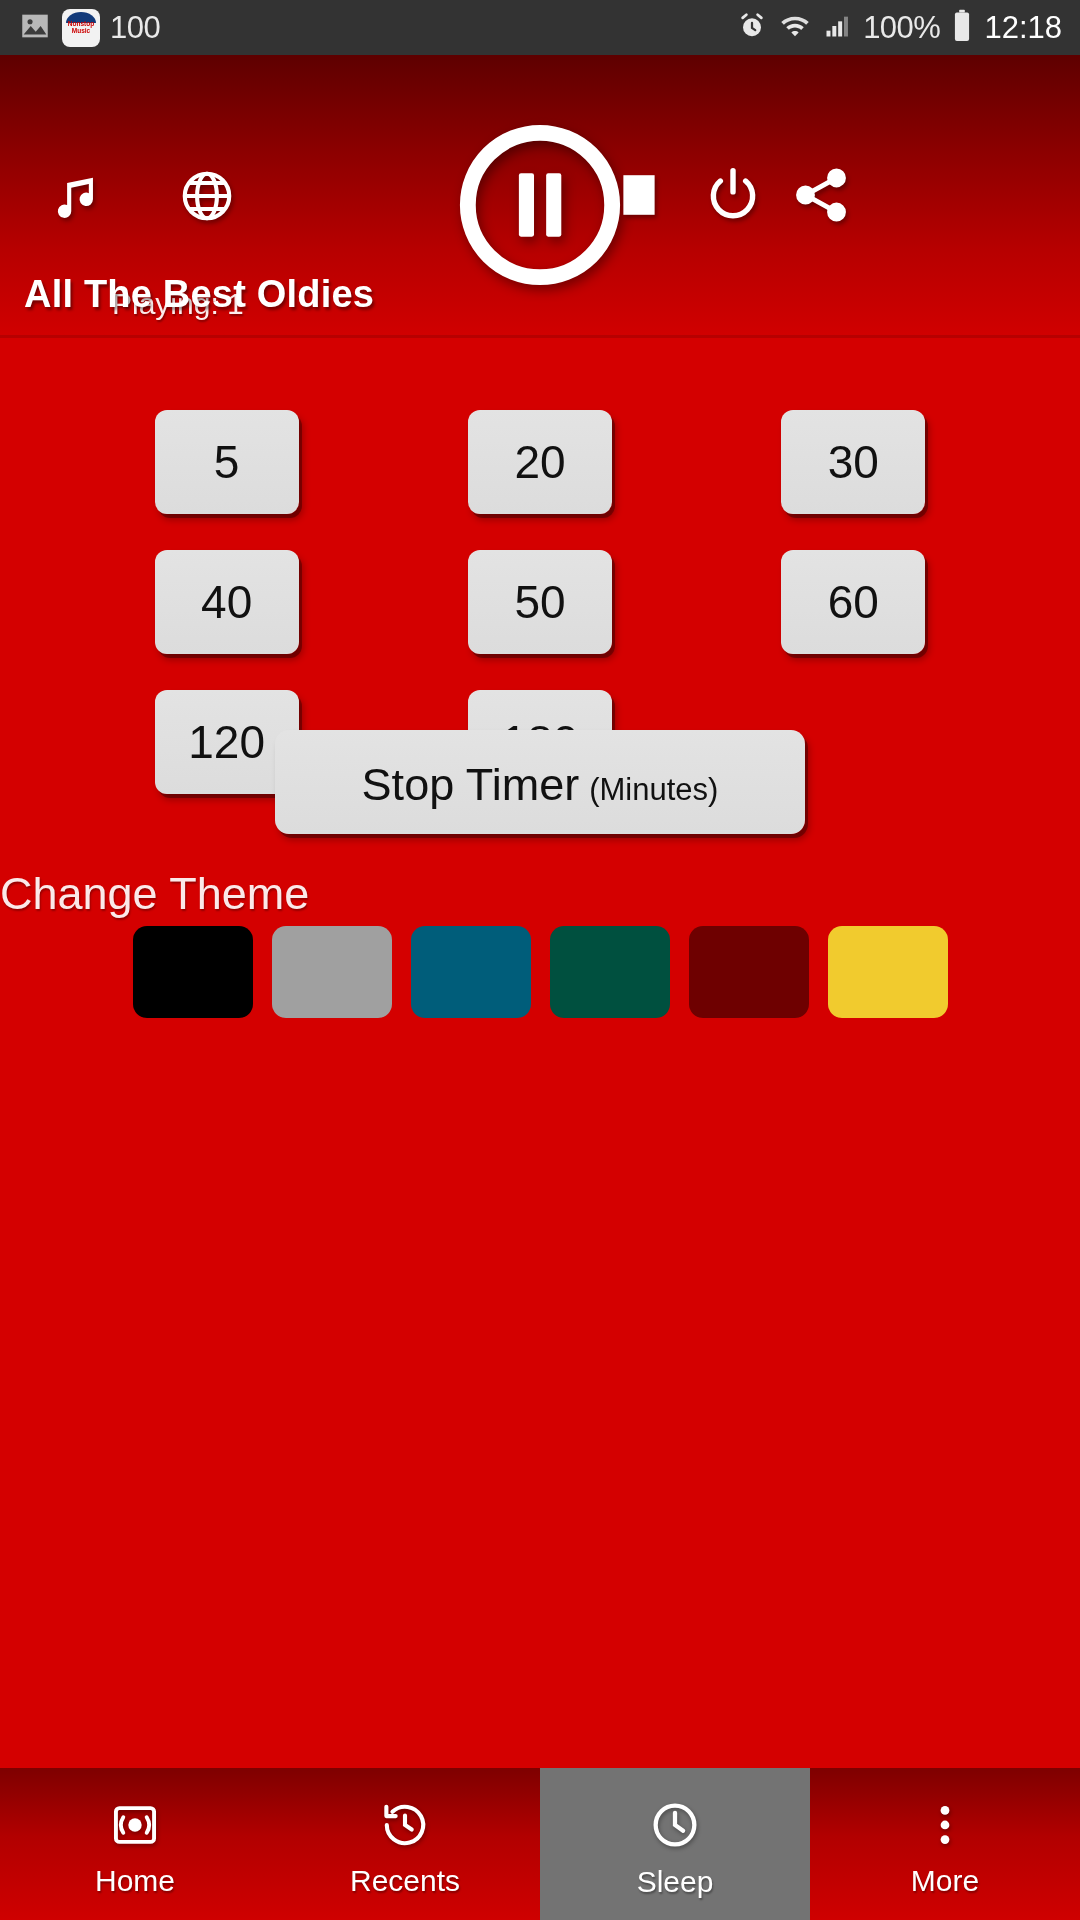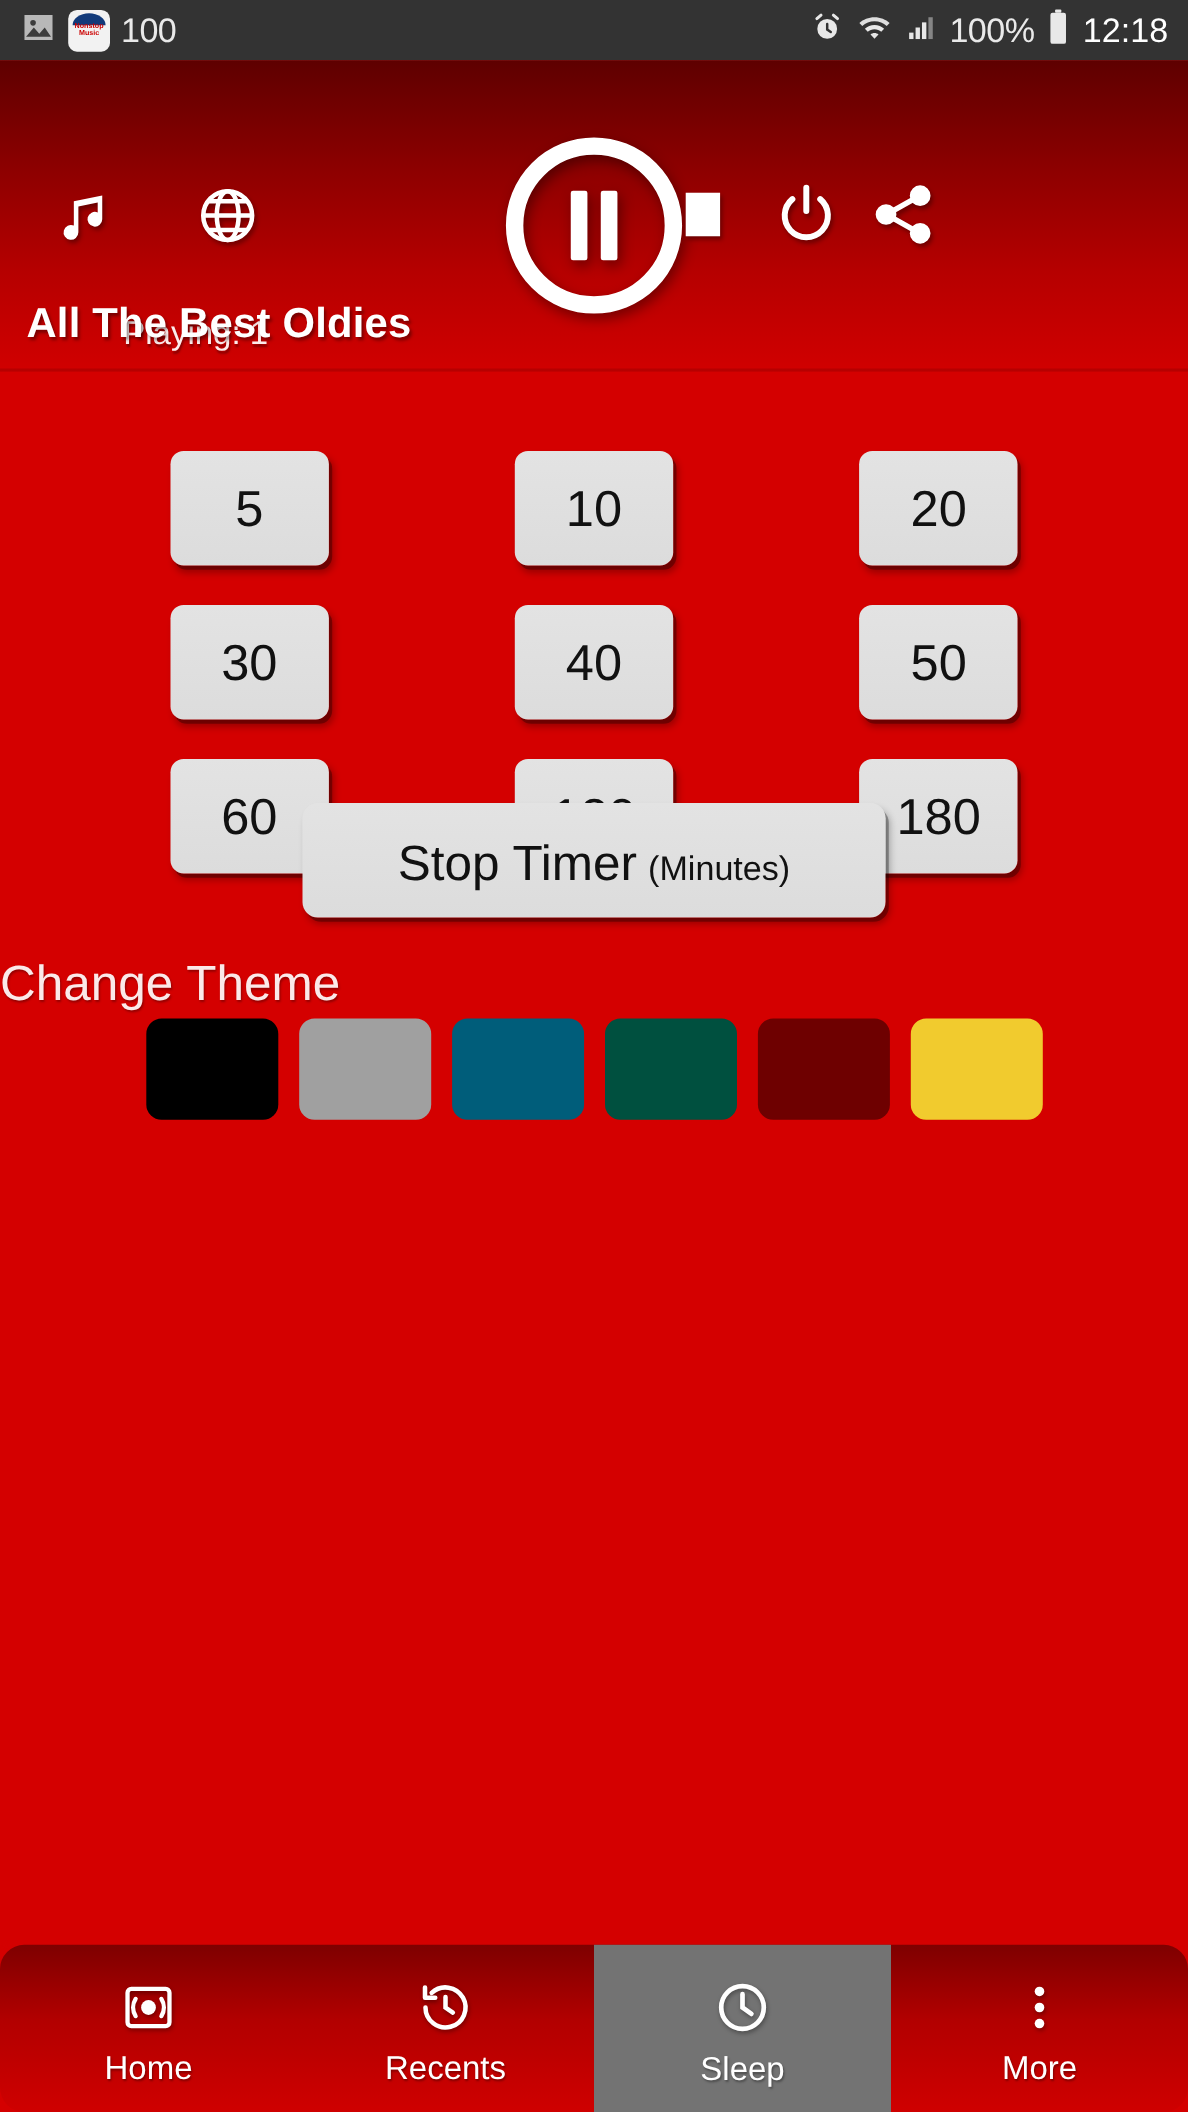--- a/index.html
+++ b/index.html
@@ -131,21 +131,20 @@
     width:120px; height:92px;
     border-radius:14px; border:none;
   }
 
   
   .bottomnav{
     position:absolute; bottom:0; left:0; right:0;
     height:152px;
     display:flex;
     background:linear-gradient(to bottom,#7e0000 0%, #b20000 45%, #cf0000 100%);
-    border-radius:22px;
   }
   .navitem{
     flex:1;
     display:flex; flex-direction:column;
     align-items:center; justify-content:center;
     gap:10px;
     color:#ffffff;
     border:none; background:transparent;
     font-family:"Liberation Sans", sans-serif;
     padding-top:6px;
@@ -272,21 +271,20 @@
 
   <div class="playing-text">Playing: 1</div>
   <div class="station-title">All The Best Oldies</div>
   <div class="hdr-divider"></div>
 </div>
 
 <div class="content">
 
   <div class="timer-grid">
     <button class="tbtn">5</button>
-    <button class="tbtn">10</button>
     <button class="tbtn">20</button>
     <button class="tbtn">30</button>
     <button class="tbtn">40</button>
     <button class="tbtn">50</button>
     <button class="tbtn">60</button>
     <button class="tbtn">120</button>
     <button class="tbtn">180</button>
   </div>
 
   <button class="stoptimer">

